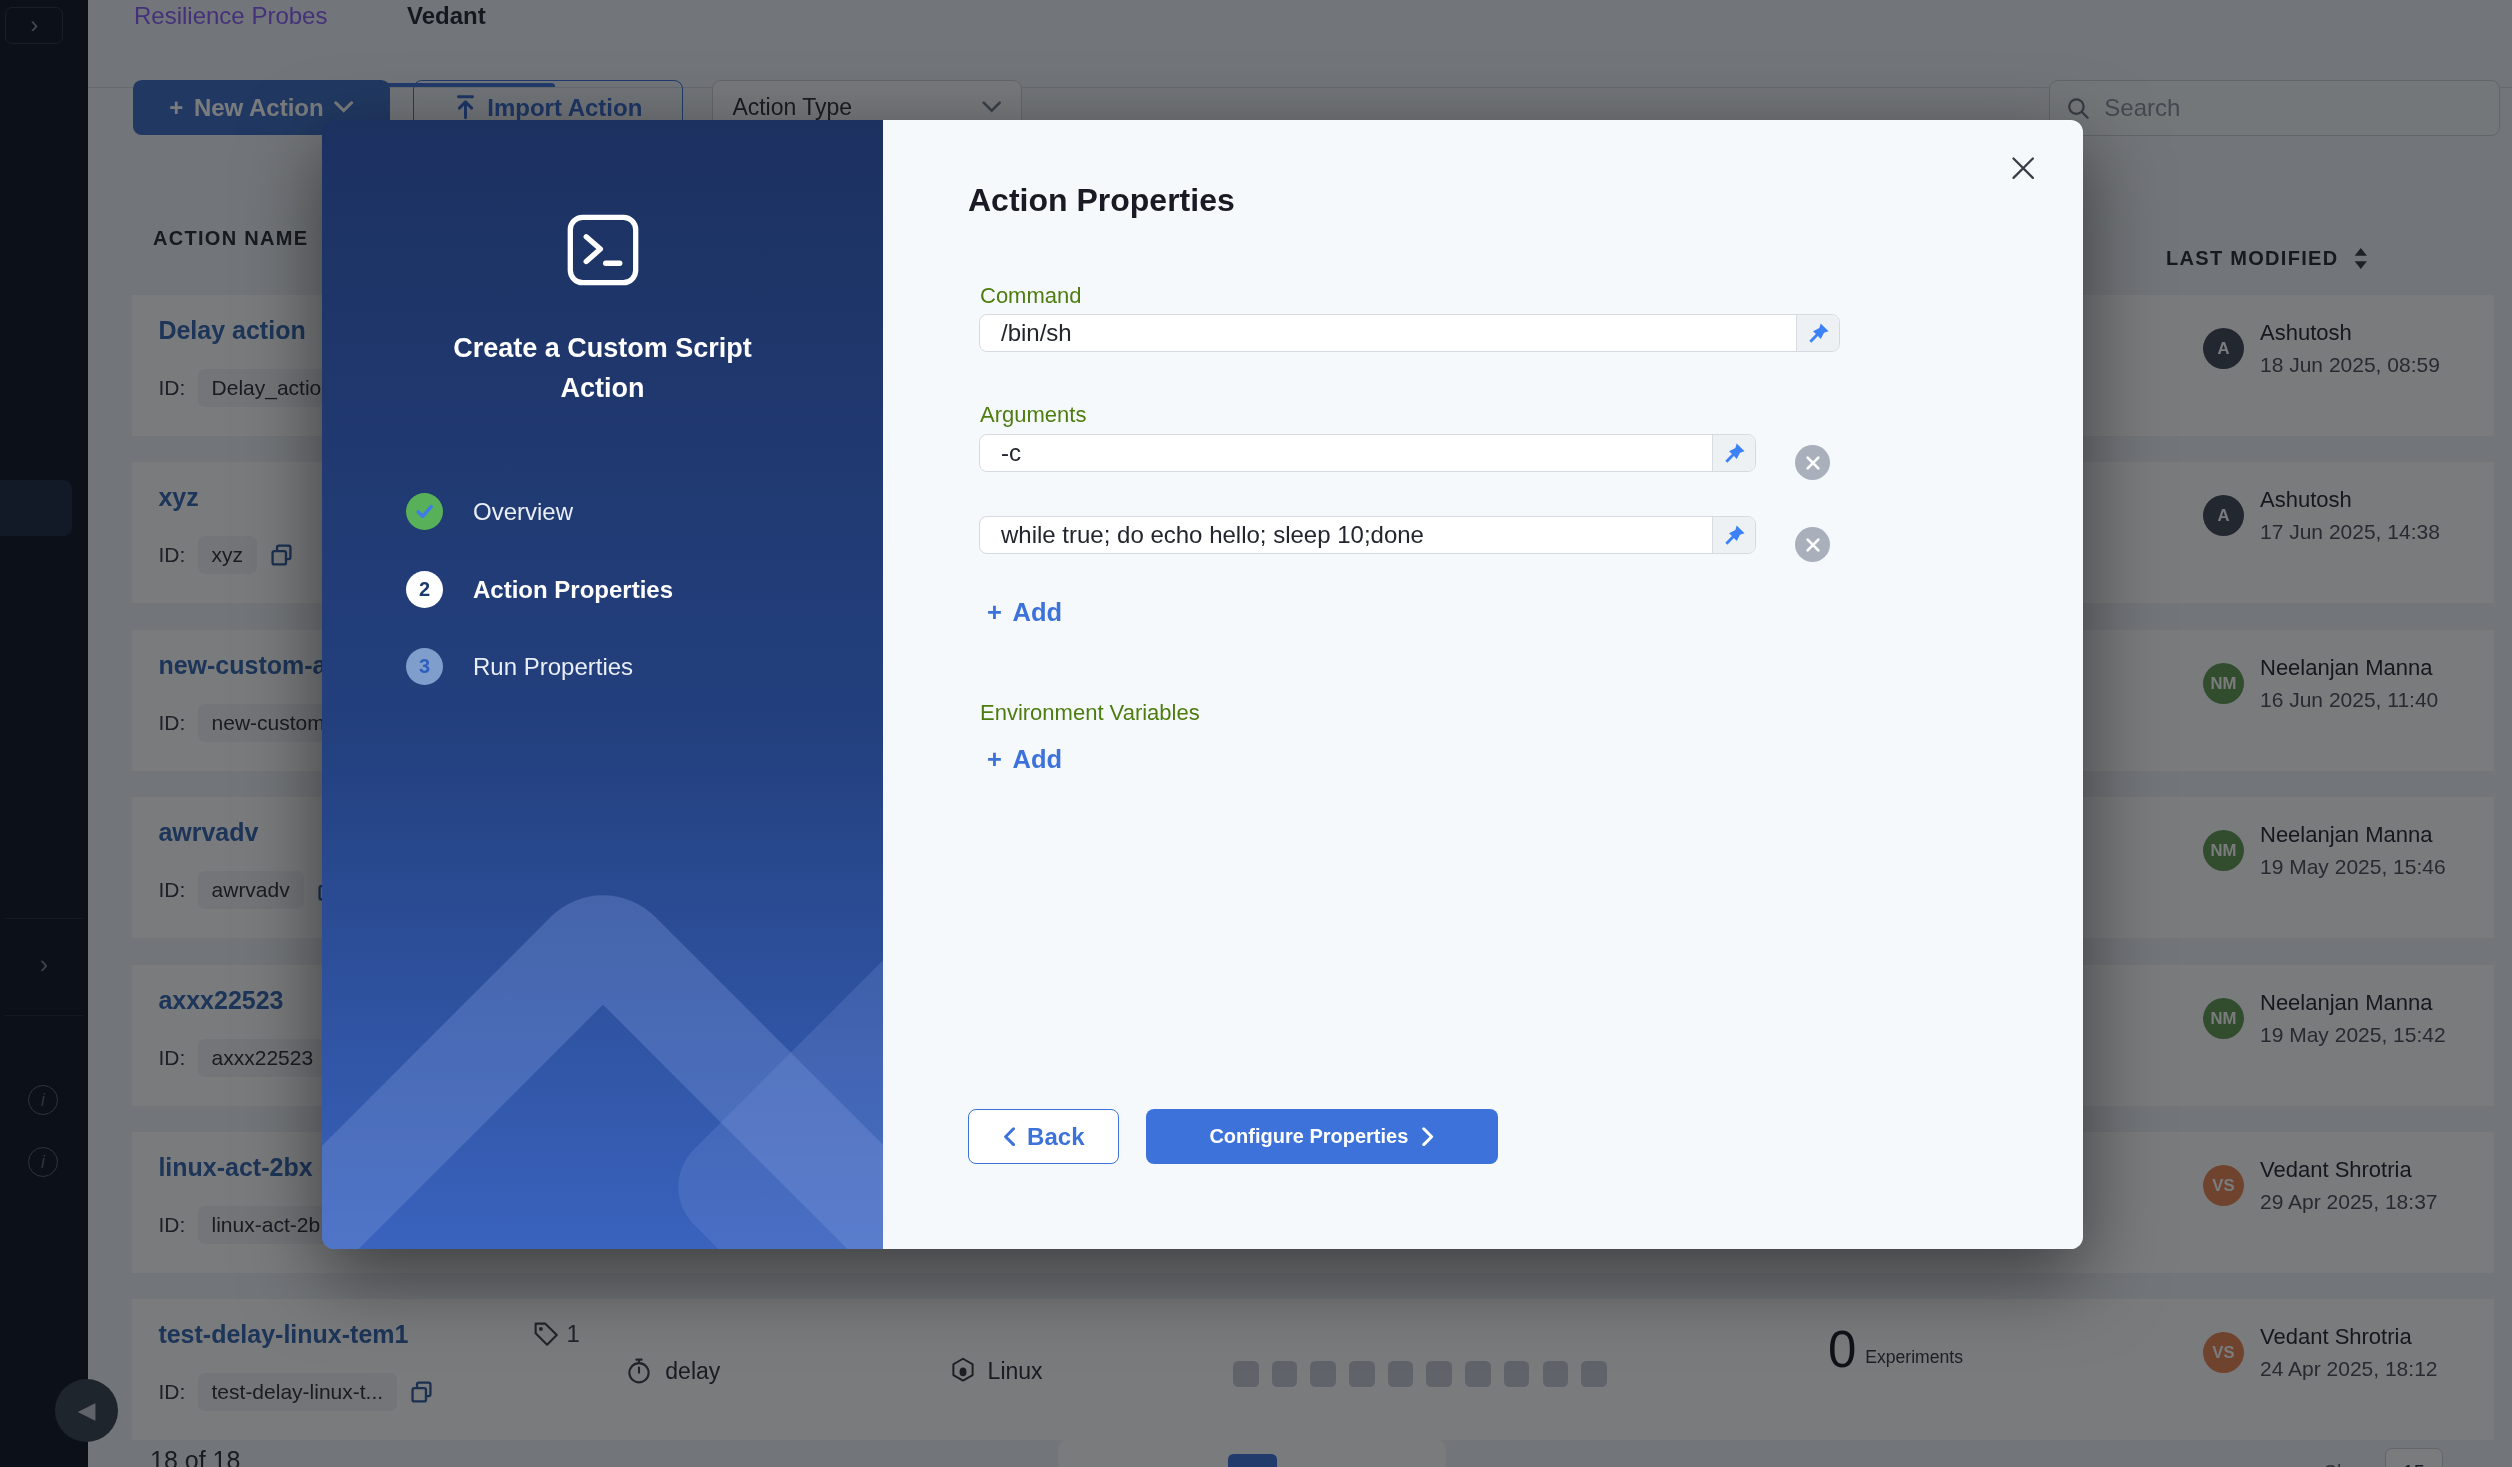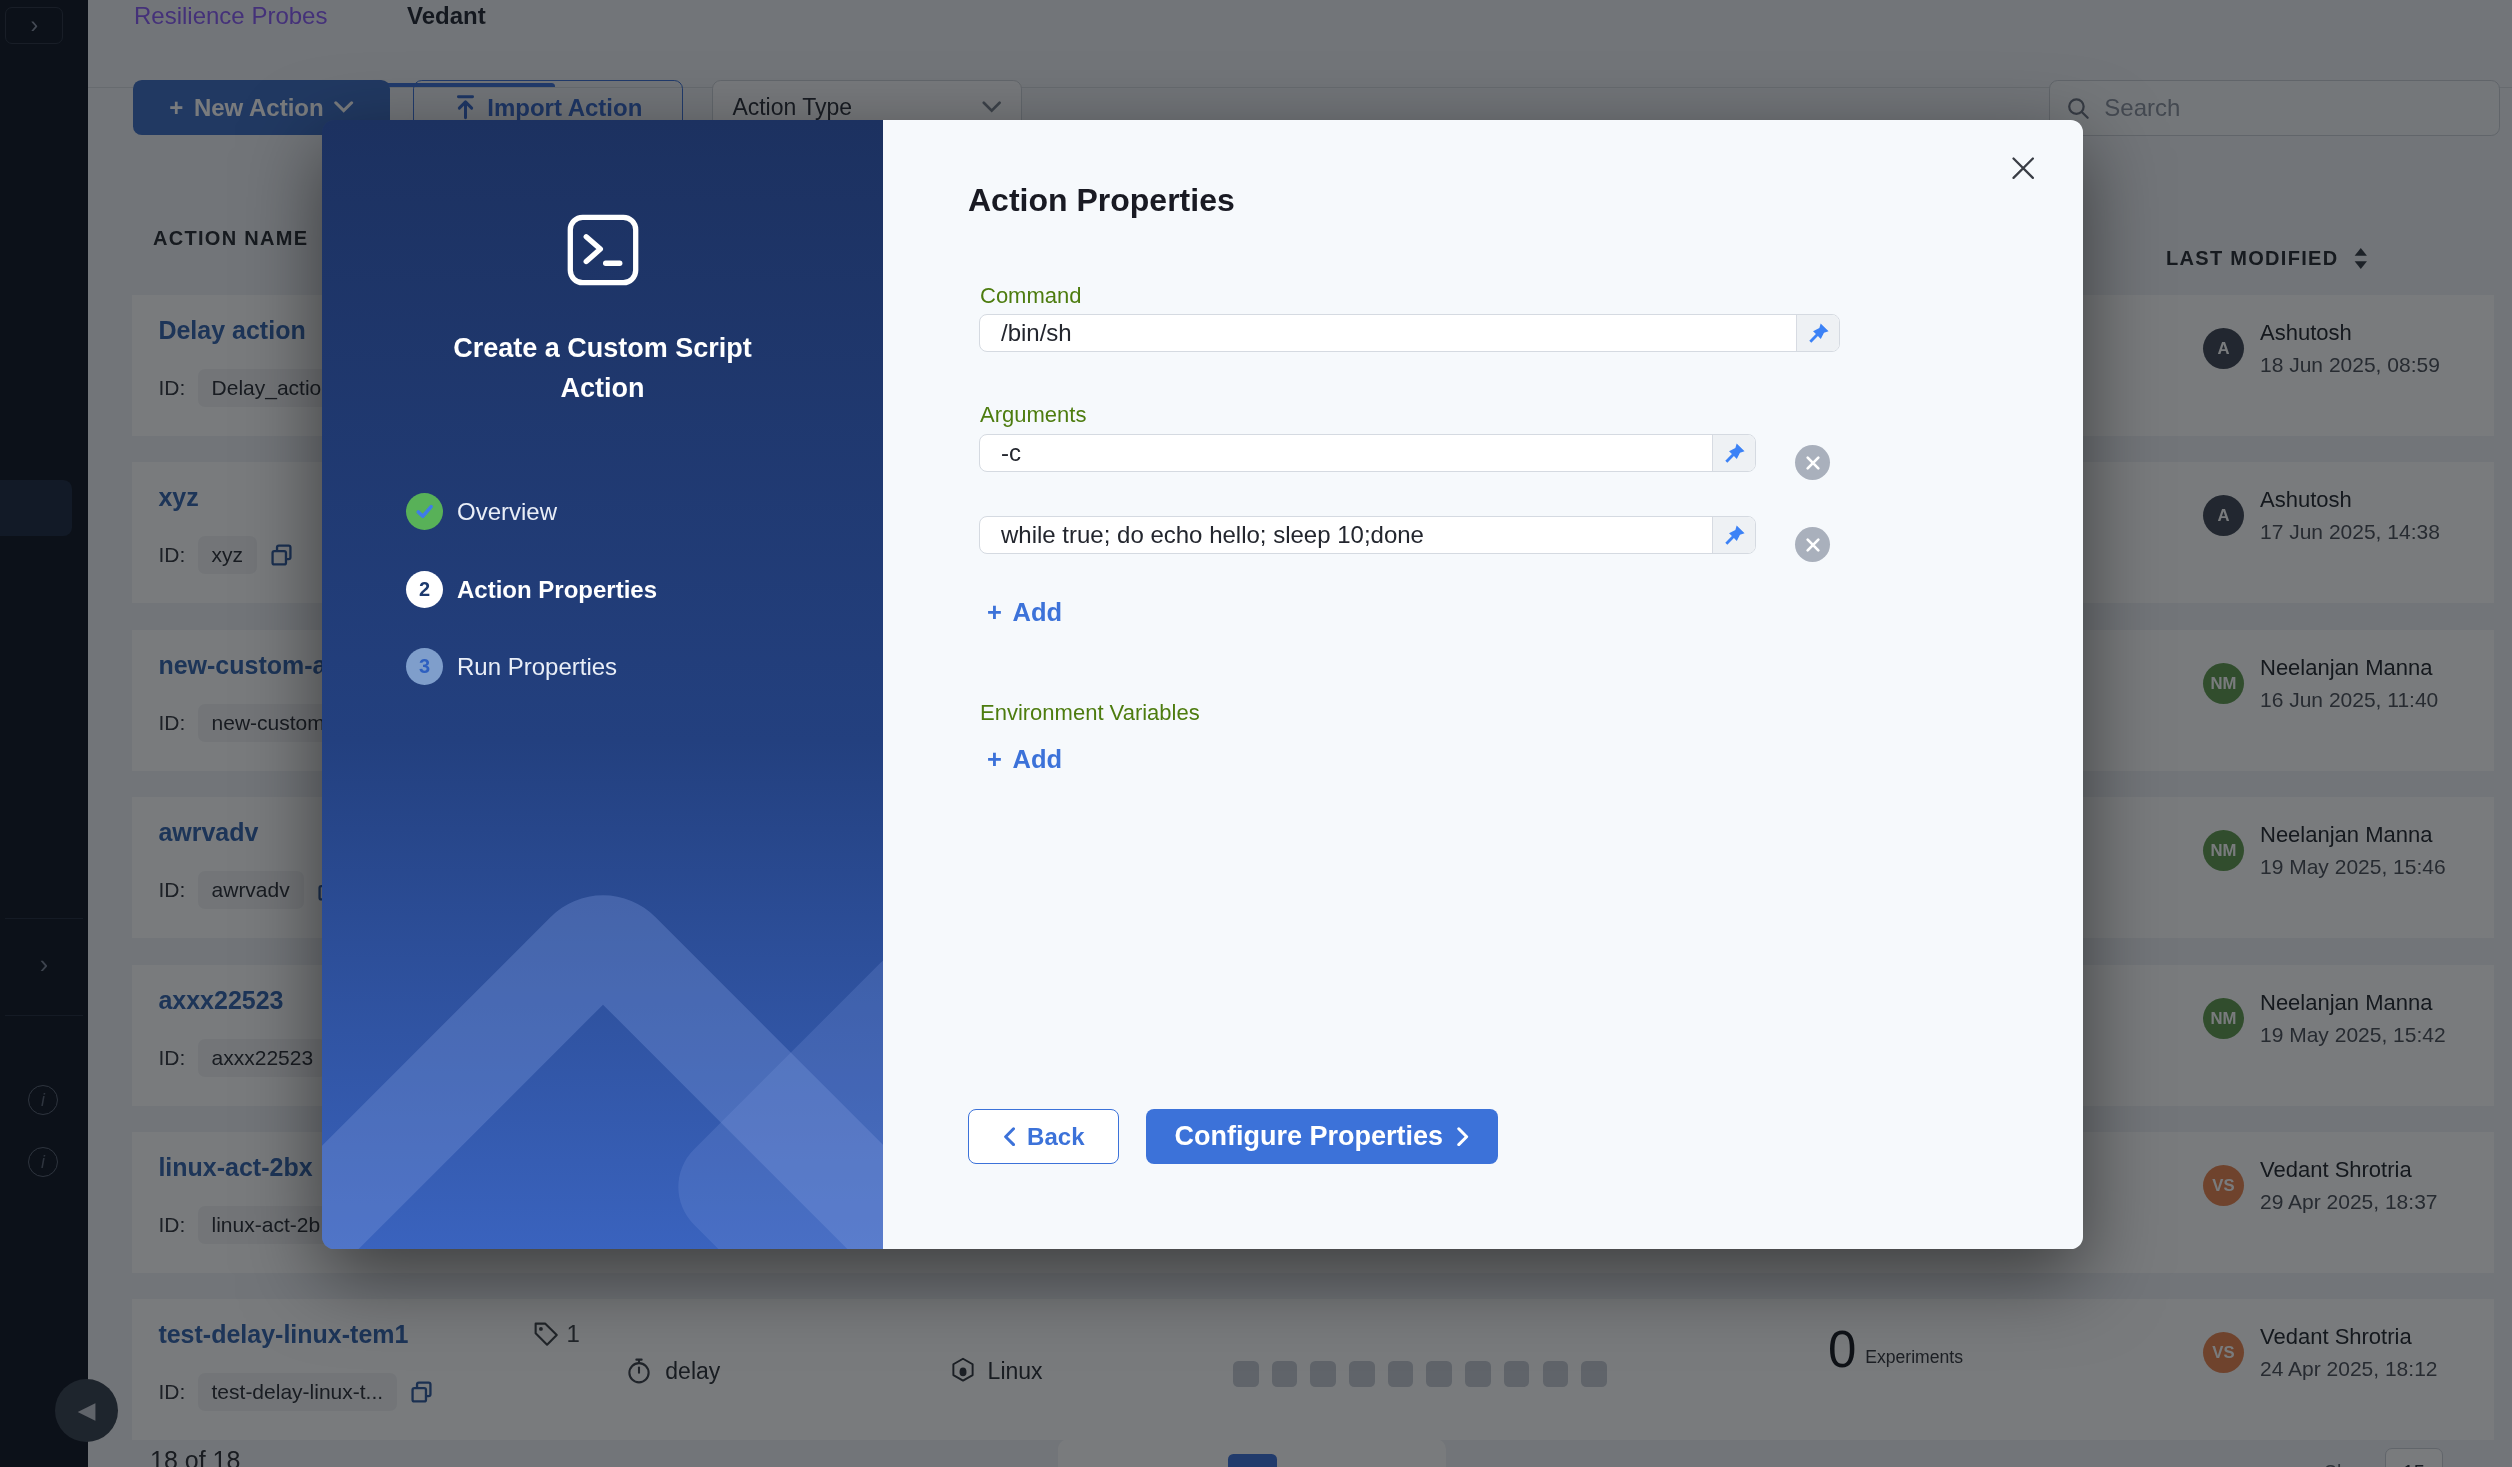--- a/index.html
+++ b/index.html
@@ -80,21 +80,21 @@
   .modal{position:absolute;left:322px;top:120px;width:1761px;height:1129px;border-radius:12.3px;overflow:hidden;
     display:flex;z-index:10;box-shadow:0 26.4px 79px rgba(0,0,0,0.5);}
   .mside{position:relative;width:561px;flex:0 0 auto;background:linear-gradient(180deg,#1C3160 0%,#23407F 55%,#3A63BE 100%);overflow:hidden;}
   .wm{position:absolute;left:50%;bottom:-317px;transform:translateX(-50%) rotate(45deg);width:581px;height:581px;
     border:99px solid rgba(126,157,222,0.32);border-radius:74px;}
   .wm2{position:absolute;right:-220px;bottom:-123px;transform:rotate(45deg);width:370px;height:370px;
     background:rgba(126,157,222,0.22);border-radius:53px;}
   .micon{position:absolute;left:50%;top:92px;transform:translateX(-50%);width:76px;height:76px;}
   .mtitle{position:absolute;left:50%;top:208px;transform:translateX(-50%);width:379px;text-align:center;
     color:#fff;font-size:27px;font-weight:bold;line-height:40px;}
-  .step{position:absolute;left:84px;display:flex;align-items:center;gap:14px;}
+  .step{position:absolute;left:84px;display:flex;align-items:center;gap:30px;}
   .scirc{width:37px;height:37px;border-radius:50%;display:flex;align-items:center;justify-content:center;
     font-size:20px;font-weight:bold;flex:0 0 auto;}
   .s-done .scirc{background:#58B158;}
   .s-active .scirc{background:#FFFFFF;color:#1D3A6E;}
   .s-next .scirc{background:#7F9ECB;color:#2E5FC0;}
   .slabel{color:#E9EEF7;font-size:24px;}
   .s-active .slabel{font-weight:bold;color:#fff;}
 
   .mmain{position:relative;flex:1;background:#F6F9FC;}
   .mclose{position:absolute;right:41px;top:35px;width:32px;height:32px;color:#3A3E46;}
@@ -103,21 +103,21 @@
   .igrp{position:absolute;left:96px;height:38px;border:0.9px solid #D5DAE1;border-radius:8px;background:#fff;
     display:flex;overflow:hidden;}
   .igrp input{flex:1;border:none;outline:none;font-size:24px;color:#23262E;padding:0 21px;background:transparent;}
   .pinseg{width:43px;border-left:0.9px solid #D7DBE2;background:#EEF1F4;display:flex;align-items:center;justify-content:center;}
   .xbtn{position:absolute;width:35px;height:35px;border-radius:50%;background:#A9B0BC;
     display:flex;align-items:center;justify-content:center;}
   .addbtn{position:absolute;left:104px;display:flex;align-items:center;gap:10.6px;color:#3C72D9;font-size:25.5px;font-weight:bold;}
   .btn-back{position:absolute;left:85px;top:989px;width:151px;height:55px;background:#fff;border:1.8px solid #3C72D9;border-radius:8px;
     color:#3C72D9;font-size:24px;font-weight:bold;display:flex;align-items:center;justify-content:center;gap:12.3px;}
   .btn-next{position:absolute;left:263px;top:989px;width:352px;height:55px;background:#3C72D9;border-radius:8px;
-    color:#fff;font-size:27px;font-weight:bold;display:flex;align-items:center;justify-content:center;gap:14px;}
+    color:#fff;font-size:20px;font-weight:bold;display:flex;align-items:center;justify-content:center;gap:14px;}
   svg{display:block;}
 </style>
 </head>
 <body>
 
 <div class="screen">
 
   <div class="rail">
     <div class="rail-btn">
         <span>›</span>

